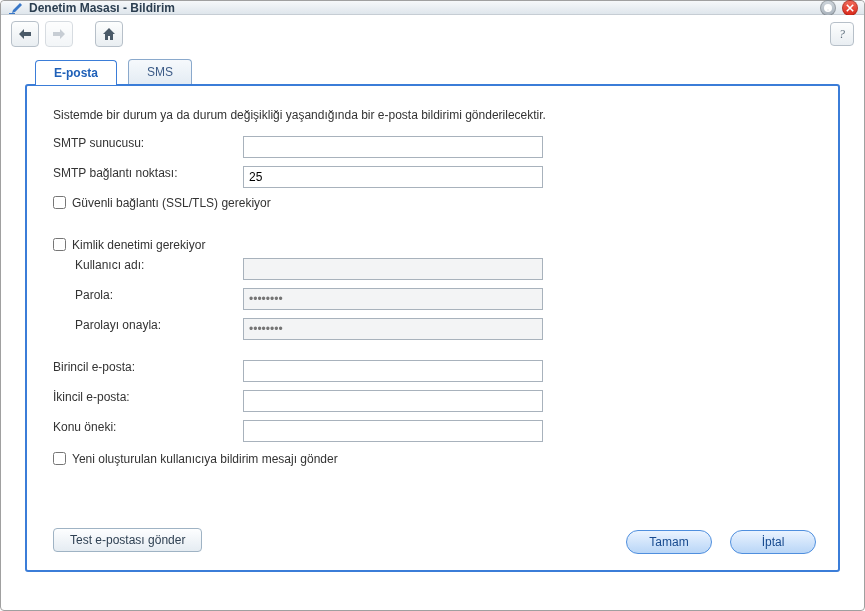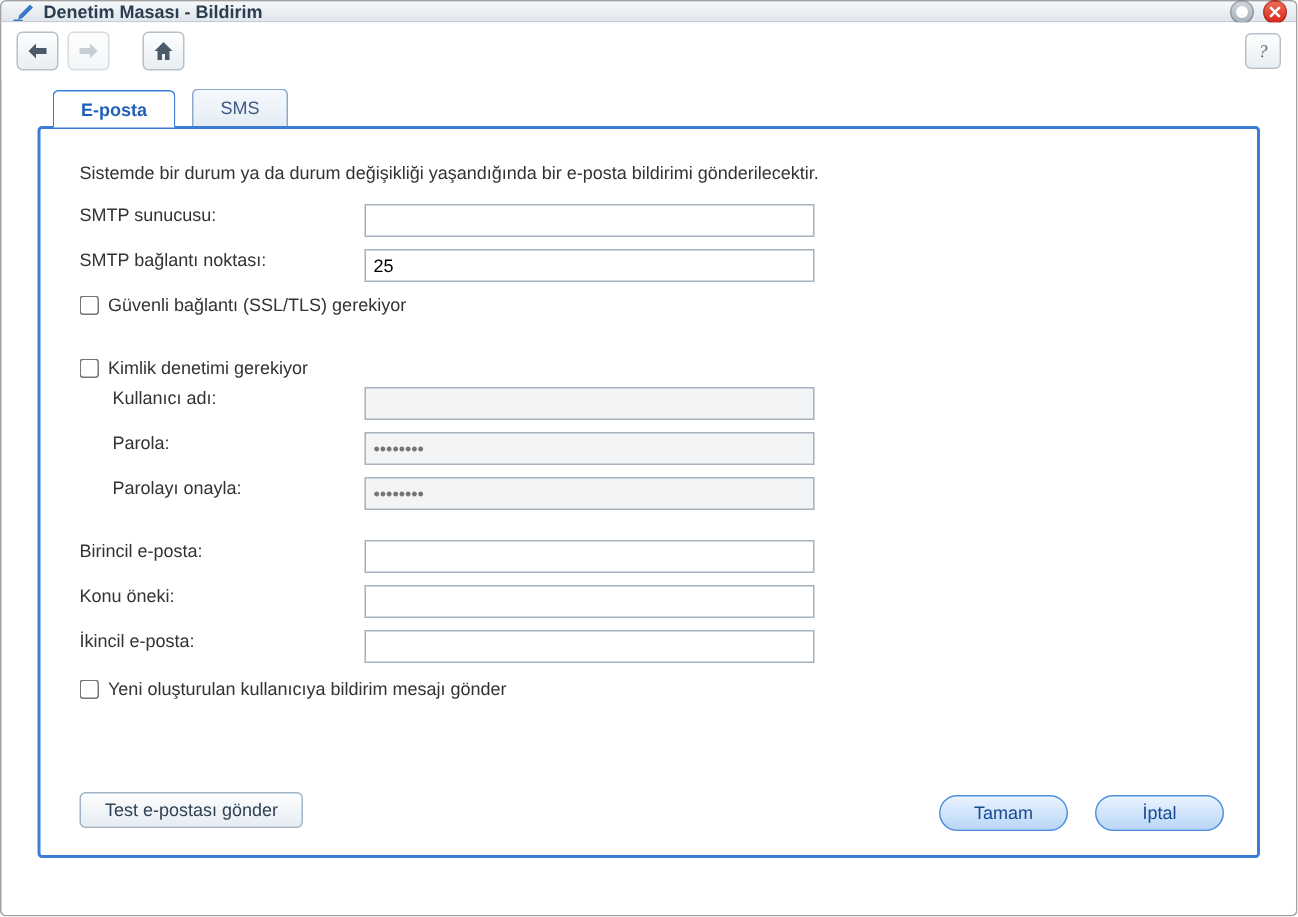--- a/index.html
+++ b/index.html
@@ -129,21 +129,21 @@
 input[type="text"], input[type="password"] {
   width: 300px; height: 22px;
   border: 1px solid #a8b2bc;
   padding: 2px 5px;
   font-family: inherit; font-size: 12px;
   background:#fff;
 }
 input[type="text"]:disabled, input[type="password"]:disabled {
   background: #f3f4f5; color:#bbb;
 }
-.chk-row { display:flex; align-items:flex-end; margin: 6px 0 10px 0; }
+.chk-row { display:flex; align-items:flex-start; margin: 6px 0 10px 0; }
 .chk-row input[type="checkbox"] { margin-right: 6px; width:13px; height:13px; }
 .spacer-v { height: 12px; }
 
 .btn {
   display:inline-flex; align-items:center; justify-content:center;
   height: 24px; padding: 0 16px;
   border: 1px solid #9fb3c4;
   border-radius: 4px;
   background: linear-gradient(#fdfeff,#e5ecf2);
   color:#2f4153; cursor:pointer; font-family:inherit; font-size:12px;margin-top:48px;
@@ -249,25 +249,25 @@
         <input type="password" disabled="" placeholder="••••••••" value="" style="">
       </div>
 
       <div class="spacer-v"></div>
 
       <div class="row">
         <label class="lbl">Birincil e-posta:</label>
         <input type="text" value="" style="">
       </div>
       <div class="row">
+        <label class="lbl">İkincil e-posta:</label>
+        <input type="text" value="" style="">
+      </div>
+      <div class="row">
         <label class="lbl">Konu öneki:</label>
-        <input type="text" value="" style="">
-      </div>
-      <div class="row">
-        <label class="lbl">İkincil e-posta:</label>
         <input type="text" value="" style="">
       </div>
 
       <div class="chk-row" style="margin-top:10px;">
         <input type="checkbox" style="">
         <span>Yeni oluşturulan kullanıcıya bildirim mesajı gönder</span>
       </div>
 
       <div style="margin-top:14px;">
         <button class="btn">Test e-postası gönder</button>

